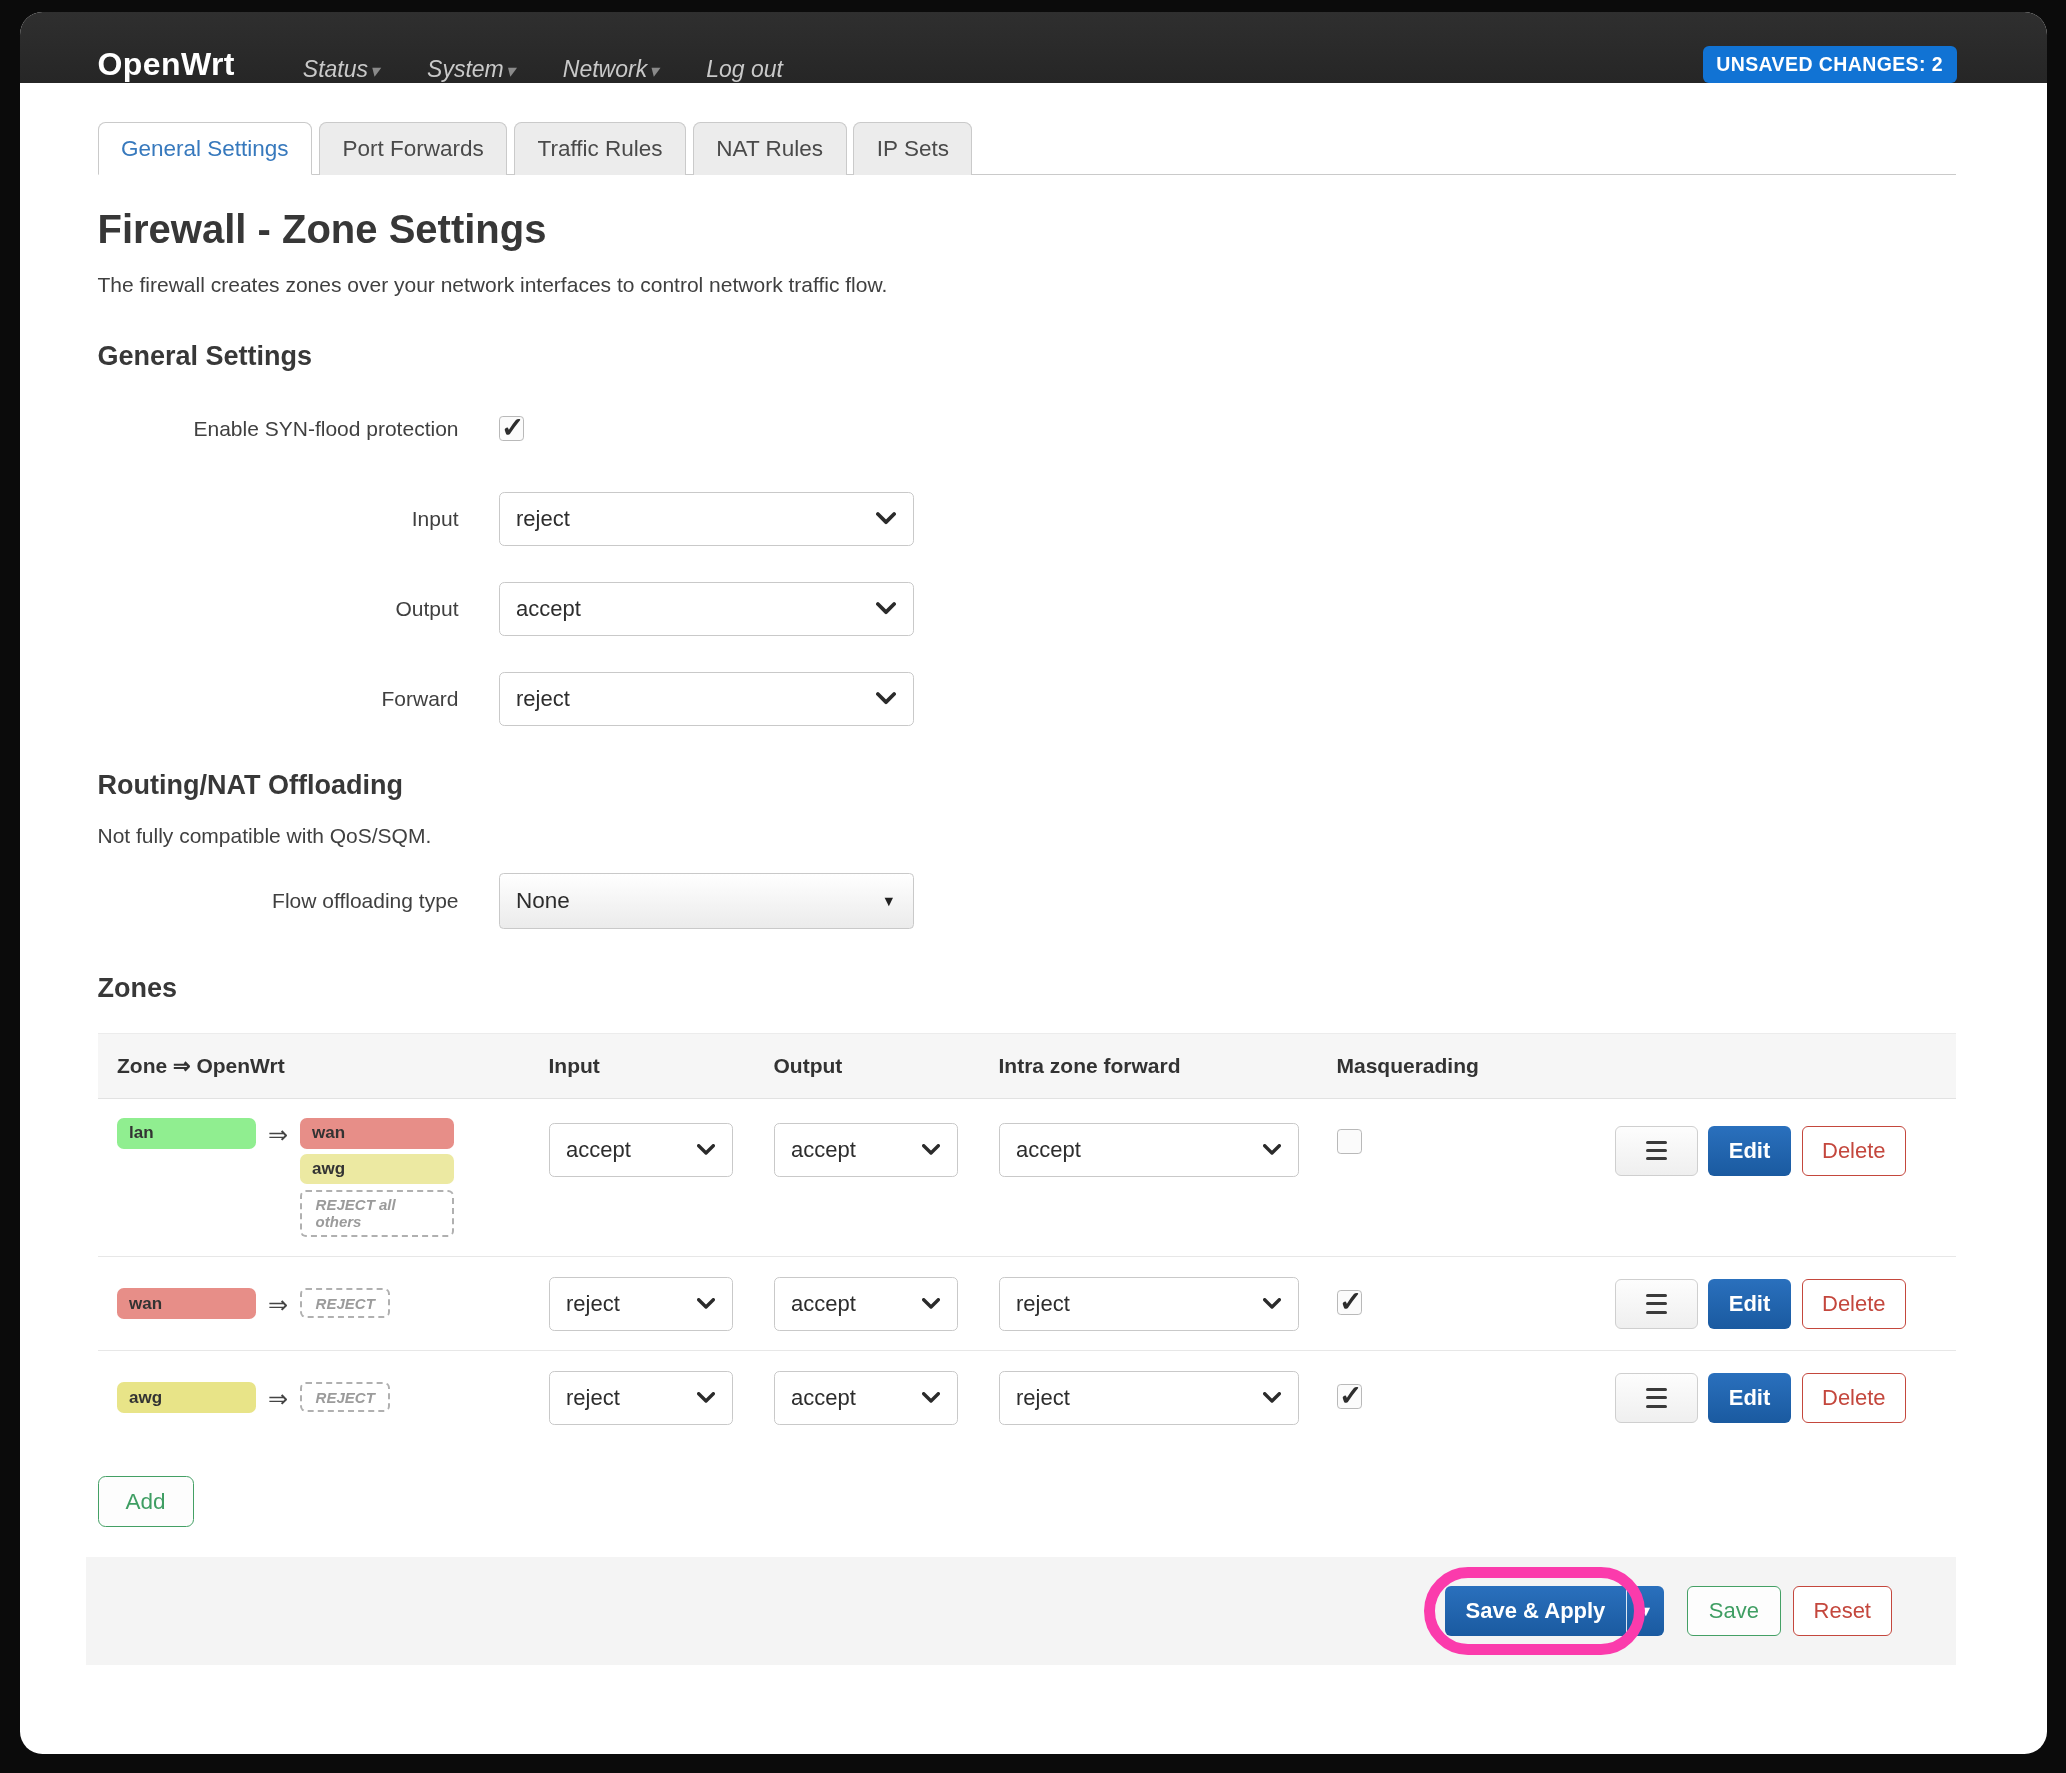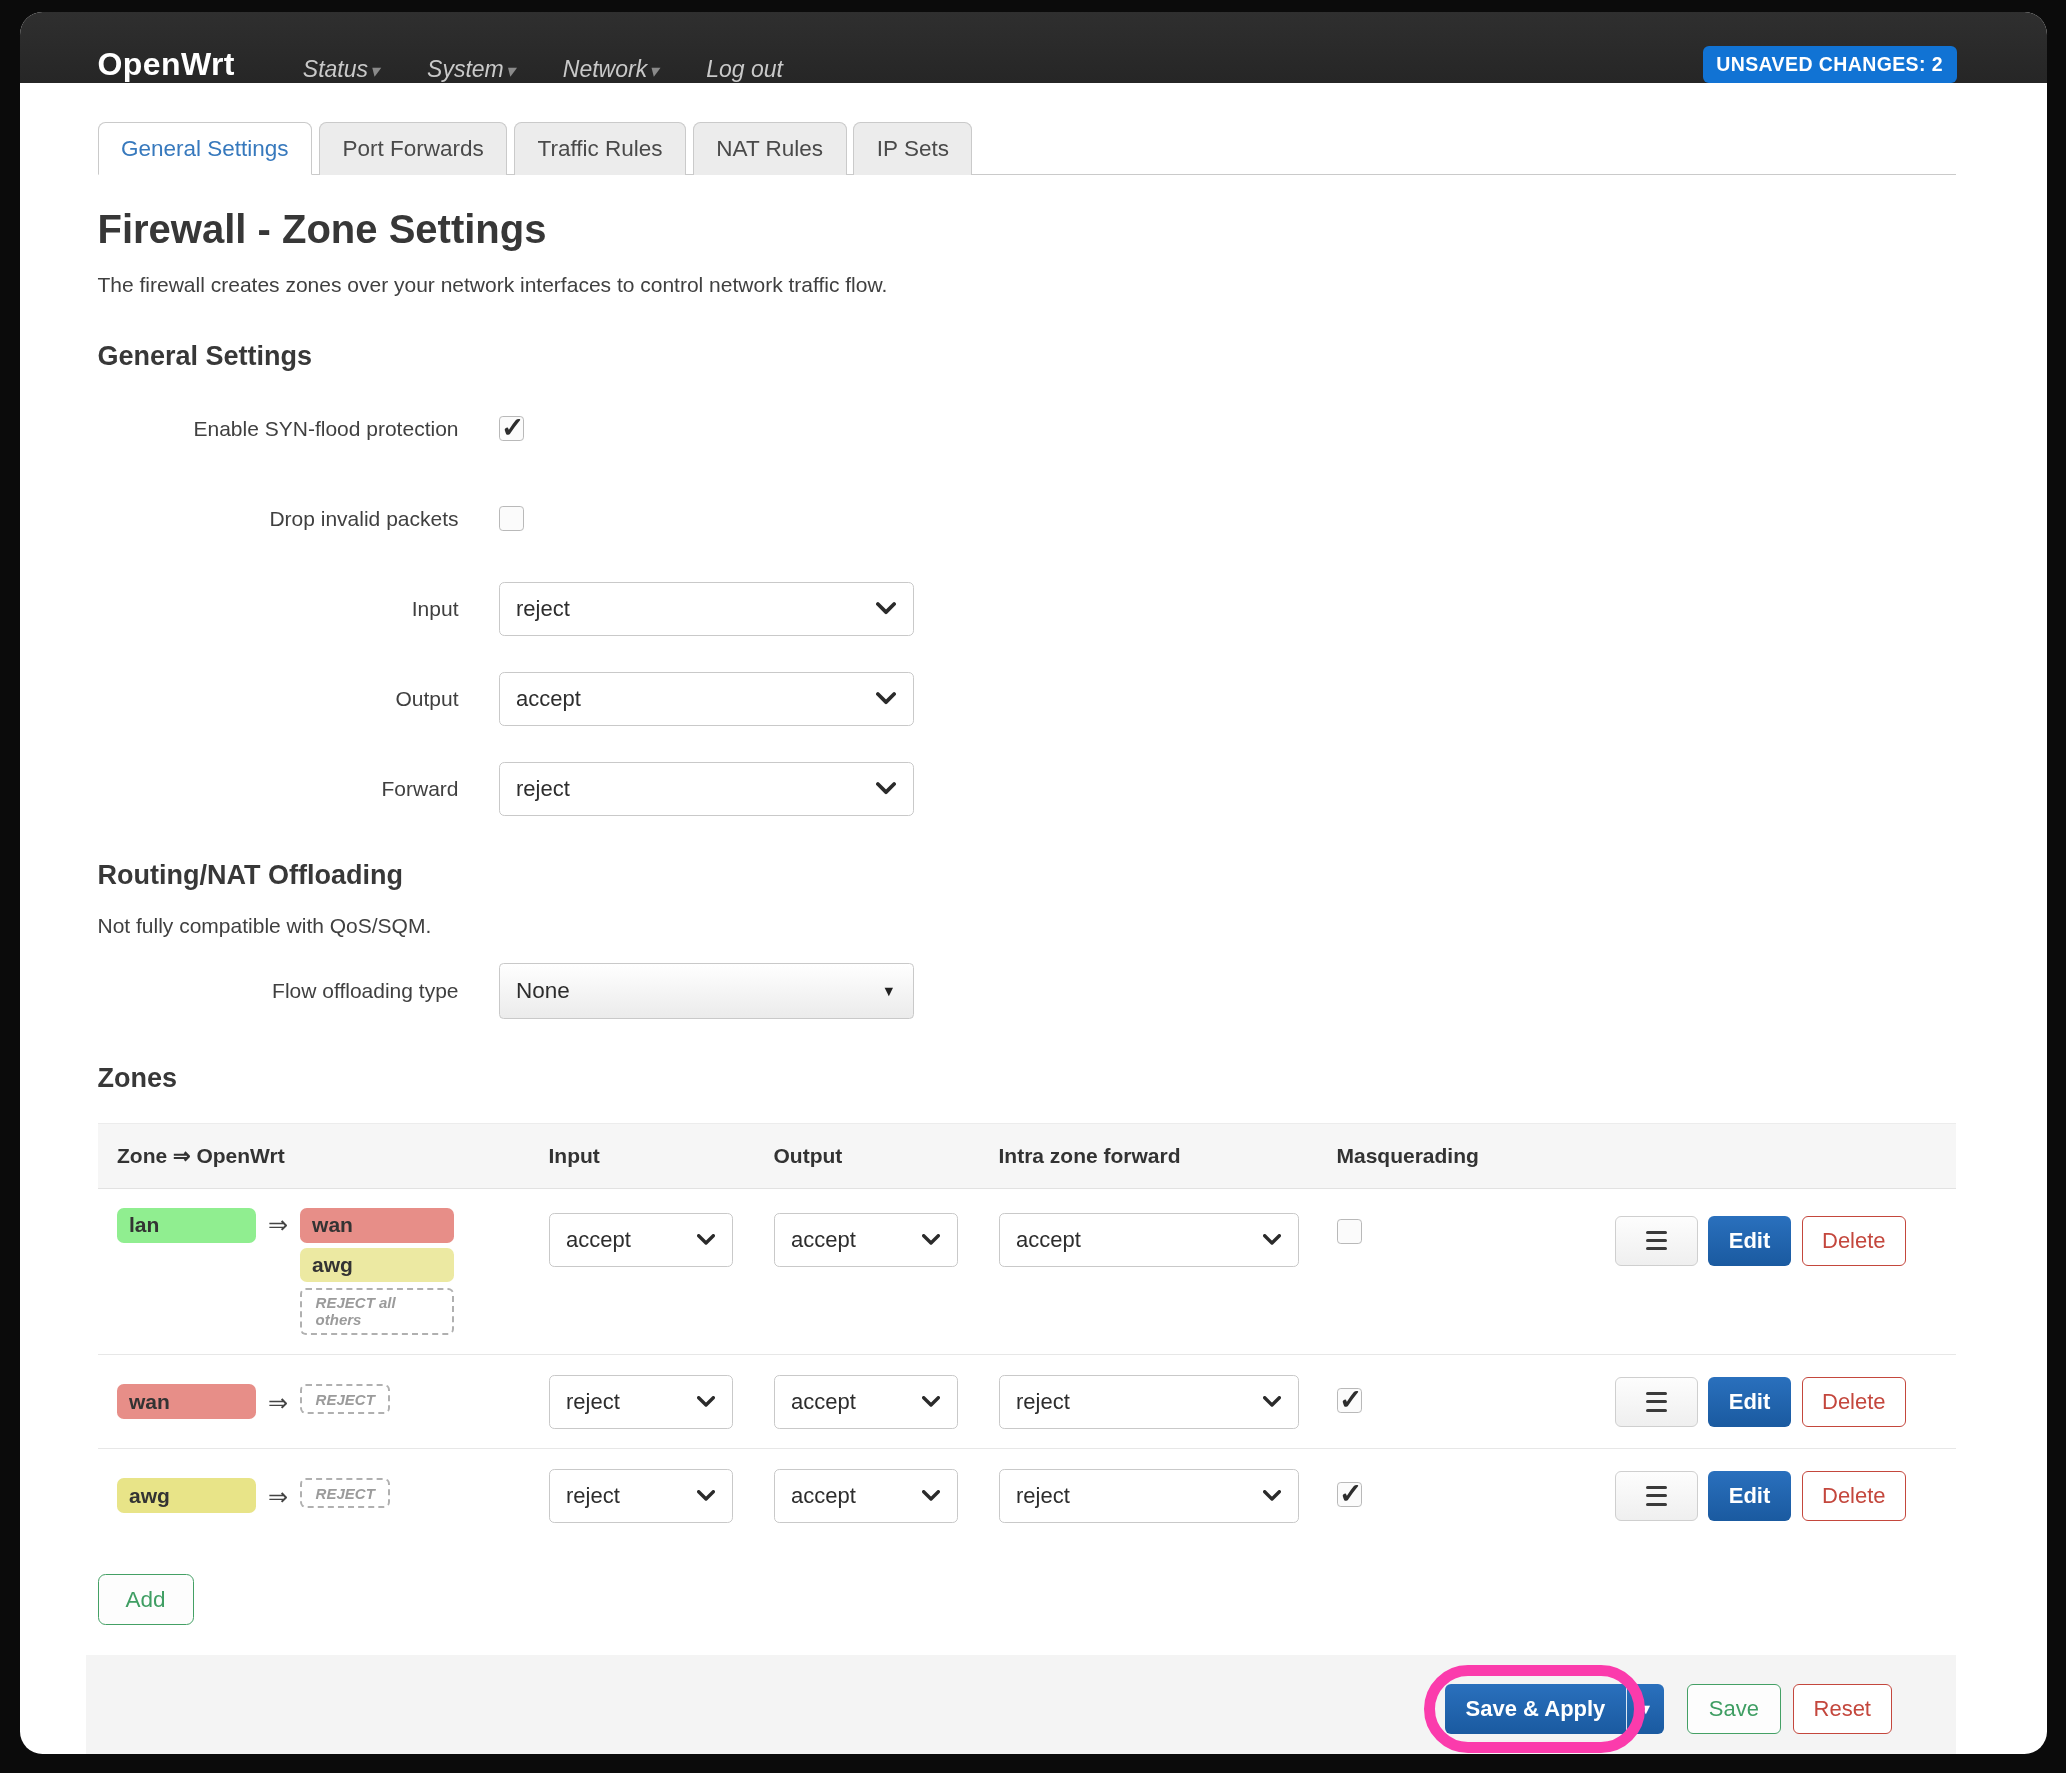--- a/index.html
+++ b/index.html
@@ -80,21 +80,21 @@
   .zhead {
     background: #f6f6f6; border-top: 1.5px solid #ececec; border-bottom: 1.5px solid #e2e2e2;
     height: 66px; font-size: 21px; font-weight: 700; color: #333;
   }
   .zhead > div:first-child { padding-left: 19.5px; }
   .zrow { border-bottom: 1.5px solid #e7e7e7; padding: 19.5px 0; }
   .zrow.last { border-bottom: none; }
   .zonecell { display: flex; align-items: flex-start; gap: 12px; padding-left: 19.5px; }
   .pill {
     display: block; width: 139px; padding: 5.3px 12px; border-radius: 6.8px;
-    font-size: 21px; font-weight: 600; color: #333;
+    font-size: 17px; font-weight: 600; color: #333;
   }
   .fw-stack { display: flex; flex-direction: column; gap: 5.3px; width: 154px; }
   .fw-stack .pill { width: 154px; }
   .zarrow { font-size: 24px; color: #444; padding-top: 3px; }
   .reject-box {
     border: 2.3px dashed #b0b0b0; border-radius: 6px; color: #9b9b9b;
     font-size: 15px; font-style: italic; font-weight: 600;
     padding: 4.5px 13.5px; display: inline-block; background: transparent;
   }
   .reject-box.fit { align-self: flex-start; }
@@ -174,26 +174,20 @@
     <h3 class="section">General Settings</h3>
 
     <div class="form">
       <div class="frow">
         <div class="flabel">Enable SYN-flood protection</div>
         <div class="fctrl">
           <input type="checkbox" class="cb" checked="" style="">
         </div>
       </div>
 
-      <div class="frow">
-        <div class="flabel">Drop invalid packets</div>
-        <div class="fctrl">
-          <input type="checkbox" class="cb" style="">
-        </div>
-      </div>
 
       <div class="frow">
         <div class="flabel">Input</div>
         <div class="fctrl">
           <div class="sel w-big">
             <span>reject</span>
             <span class="chev">
               <svg width="20" height="12.8" viewBox="0 0 16 10">
                   <path d="M1.5 1.5 L8 8 L14.5 1.5" stroke="#2b2b2b" stroke-width="3" fill="none" stroke-linecap="round" stroke-linejoin="round"></path>
                 </svg>

